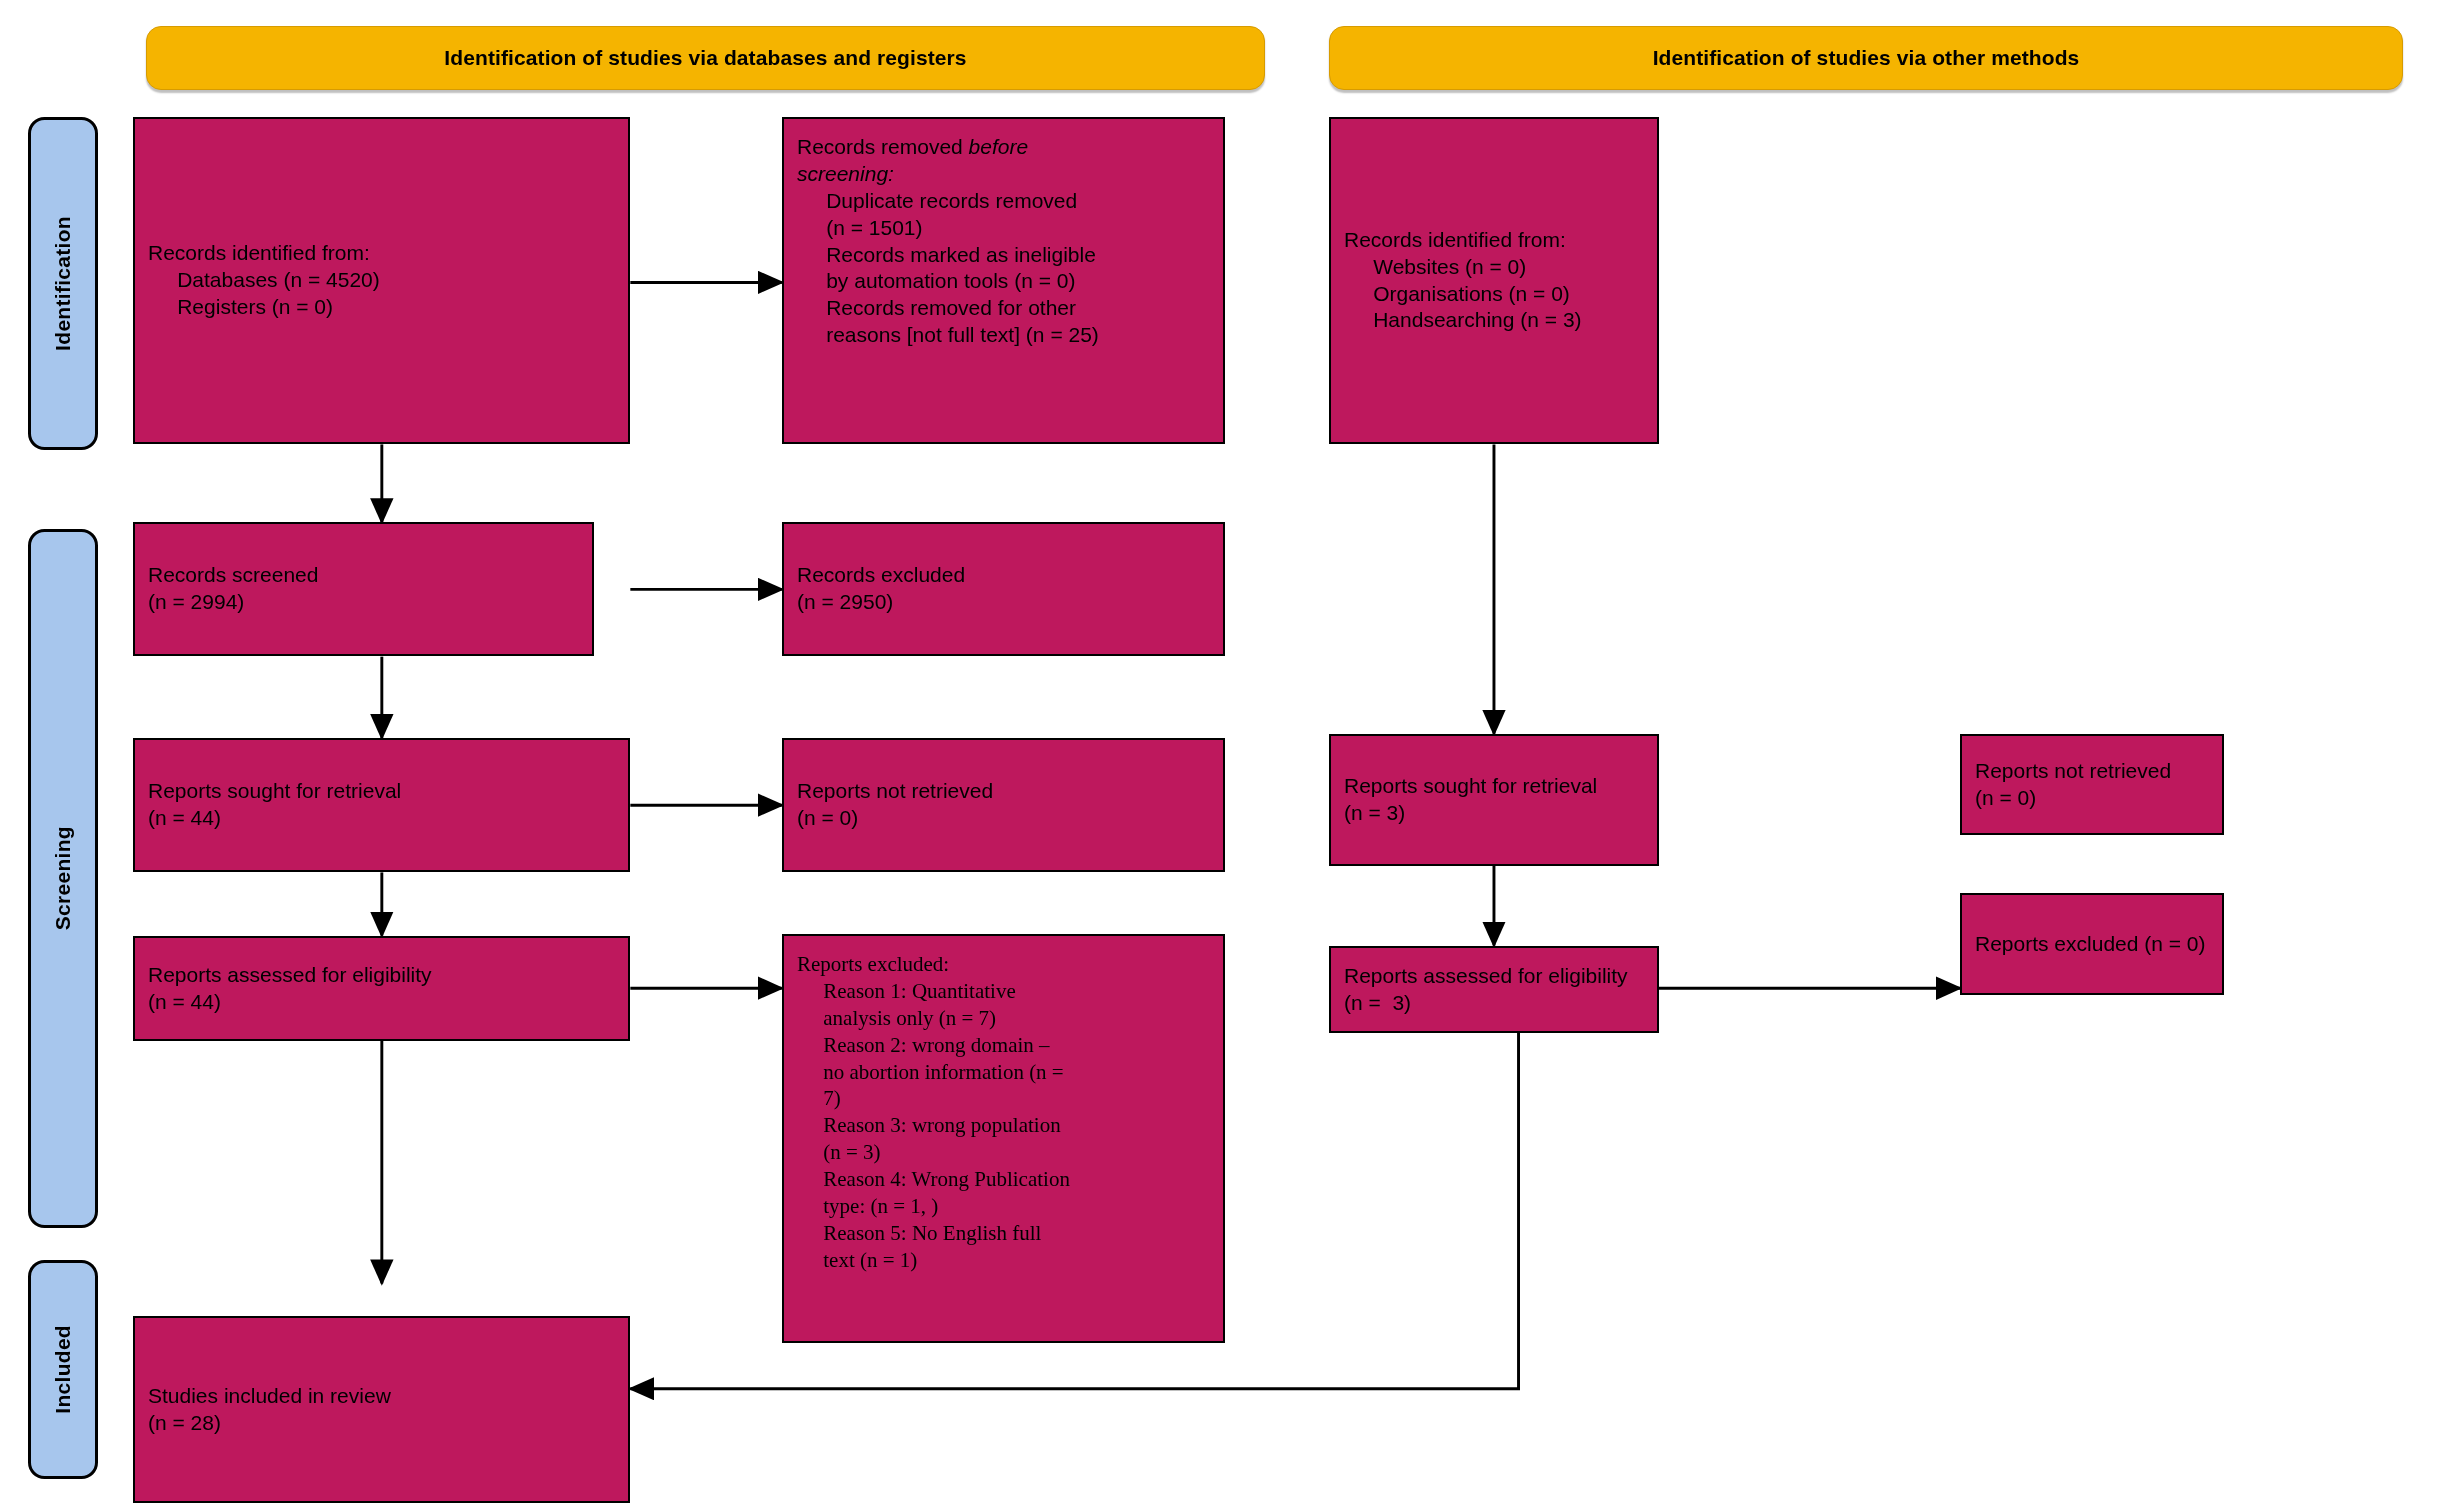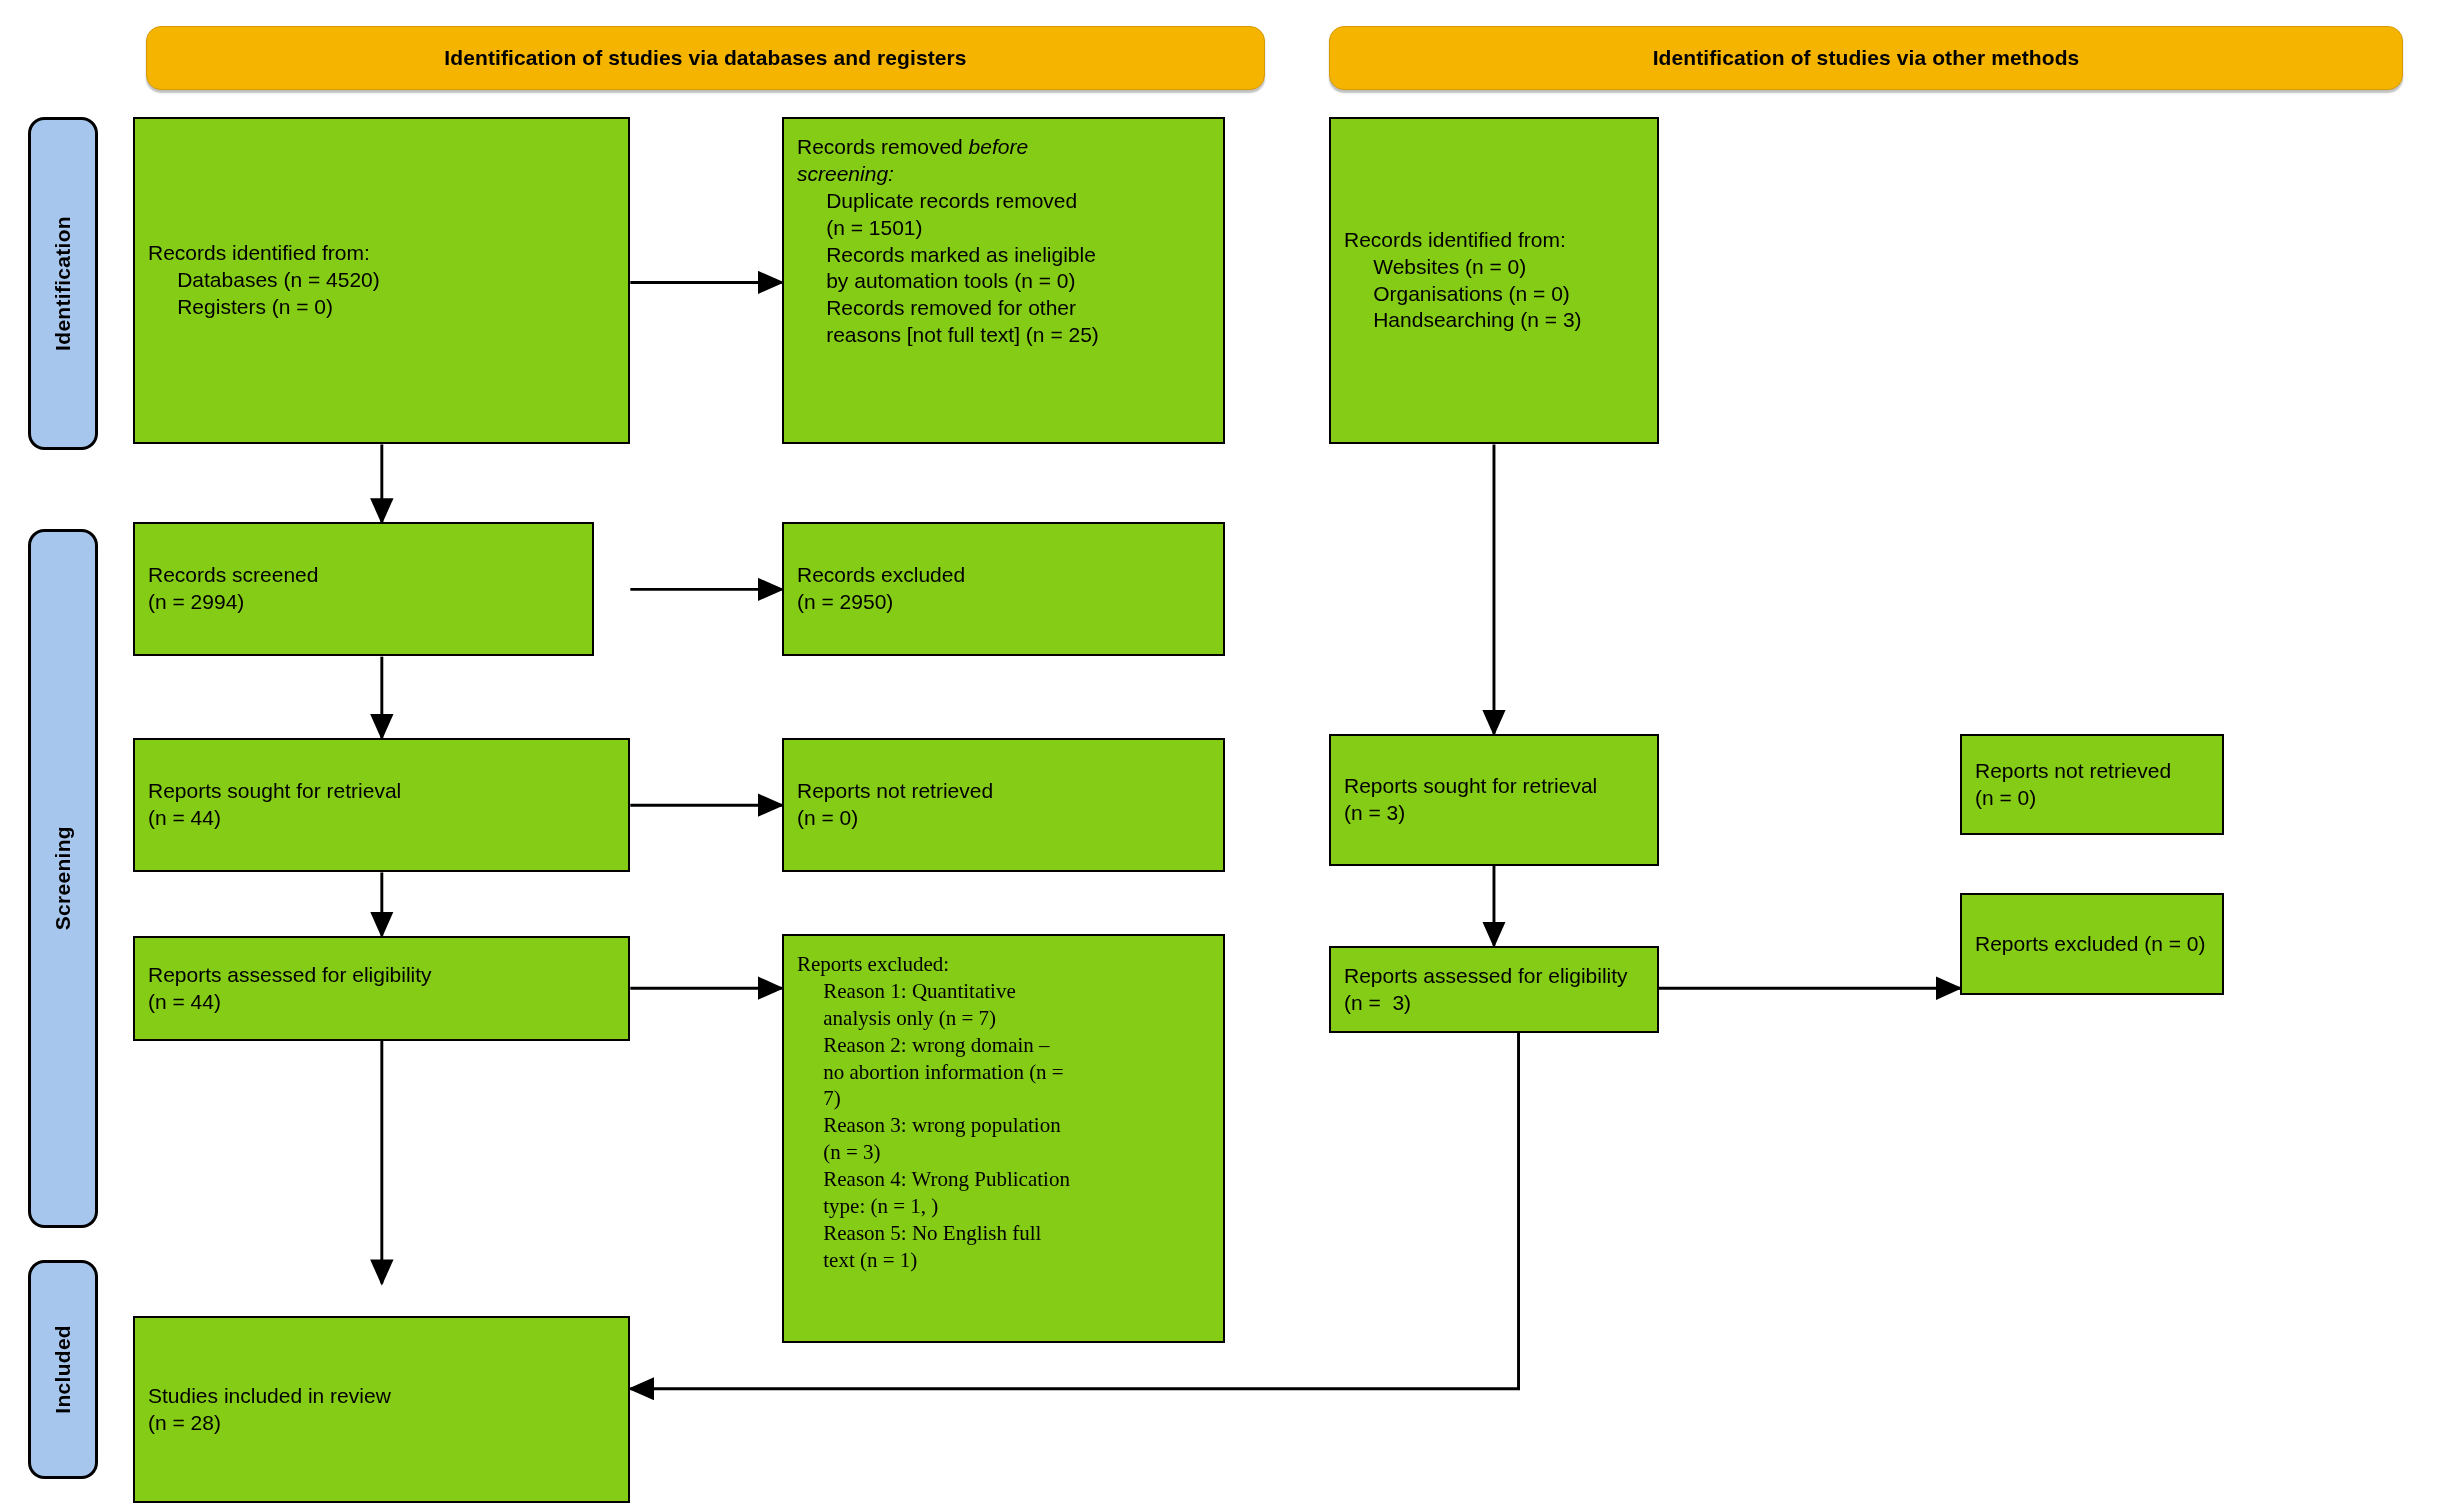--- a/index.html
+++ b/index.html
@@ -51,21 +51,21 @@
     font-weight: bold;
     color: #000000;
     writing-mode: vertical-rl;
     transform: rotate(180deg);
     white-space: nowrap;
     letter-spacing: 0.3px;
   }
   
   .flow-box {
     position: absolute;
-    background: #84cc16;
+    background: #be185d;
     border: 2.9px solid #000000;
     box-sizing: border-box;
     display: flex;
     align-items: center;
     padding: 0 13px;
   }
   .flow-box .box-text {
     font-size: 21px;
     line-height: 1.28;
     color: #000000;

